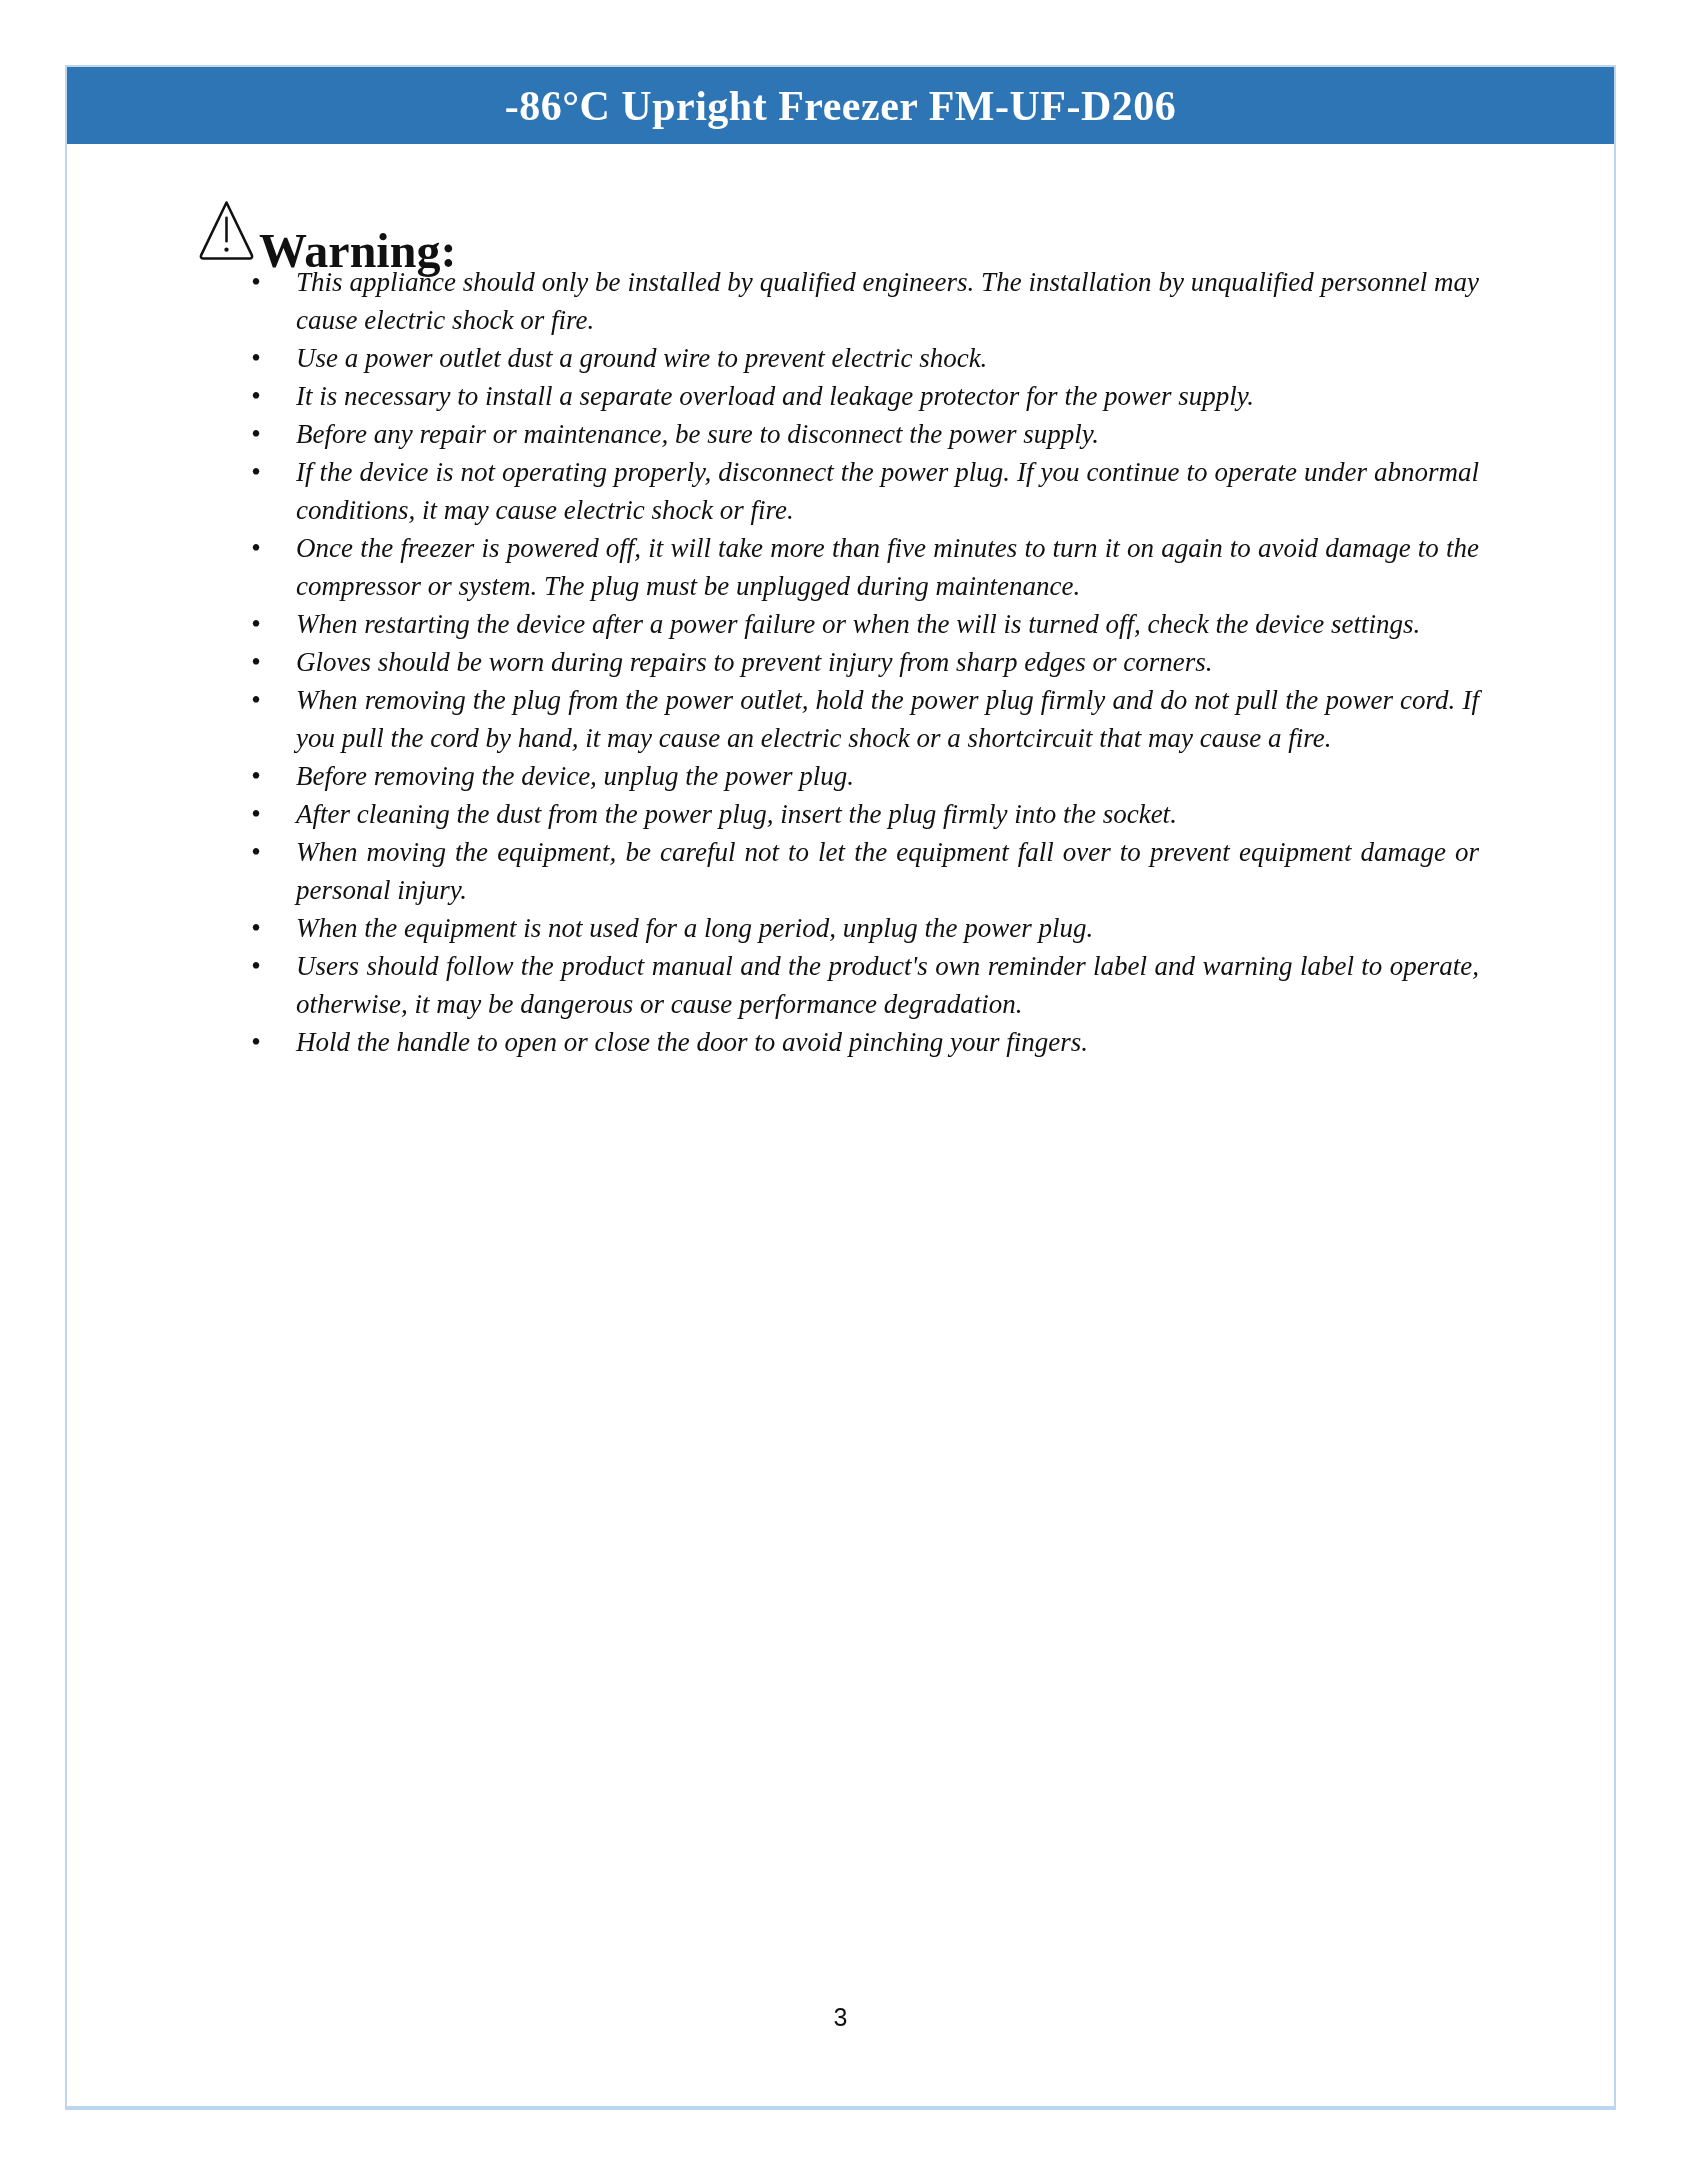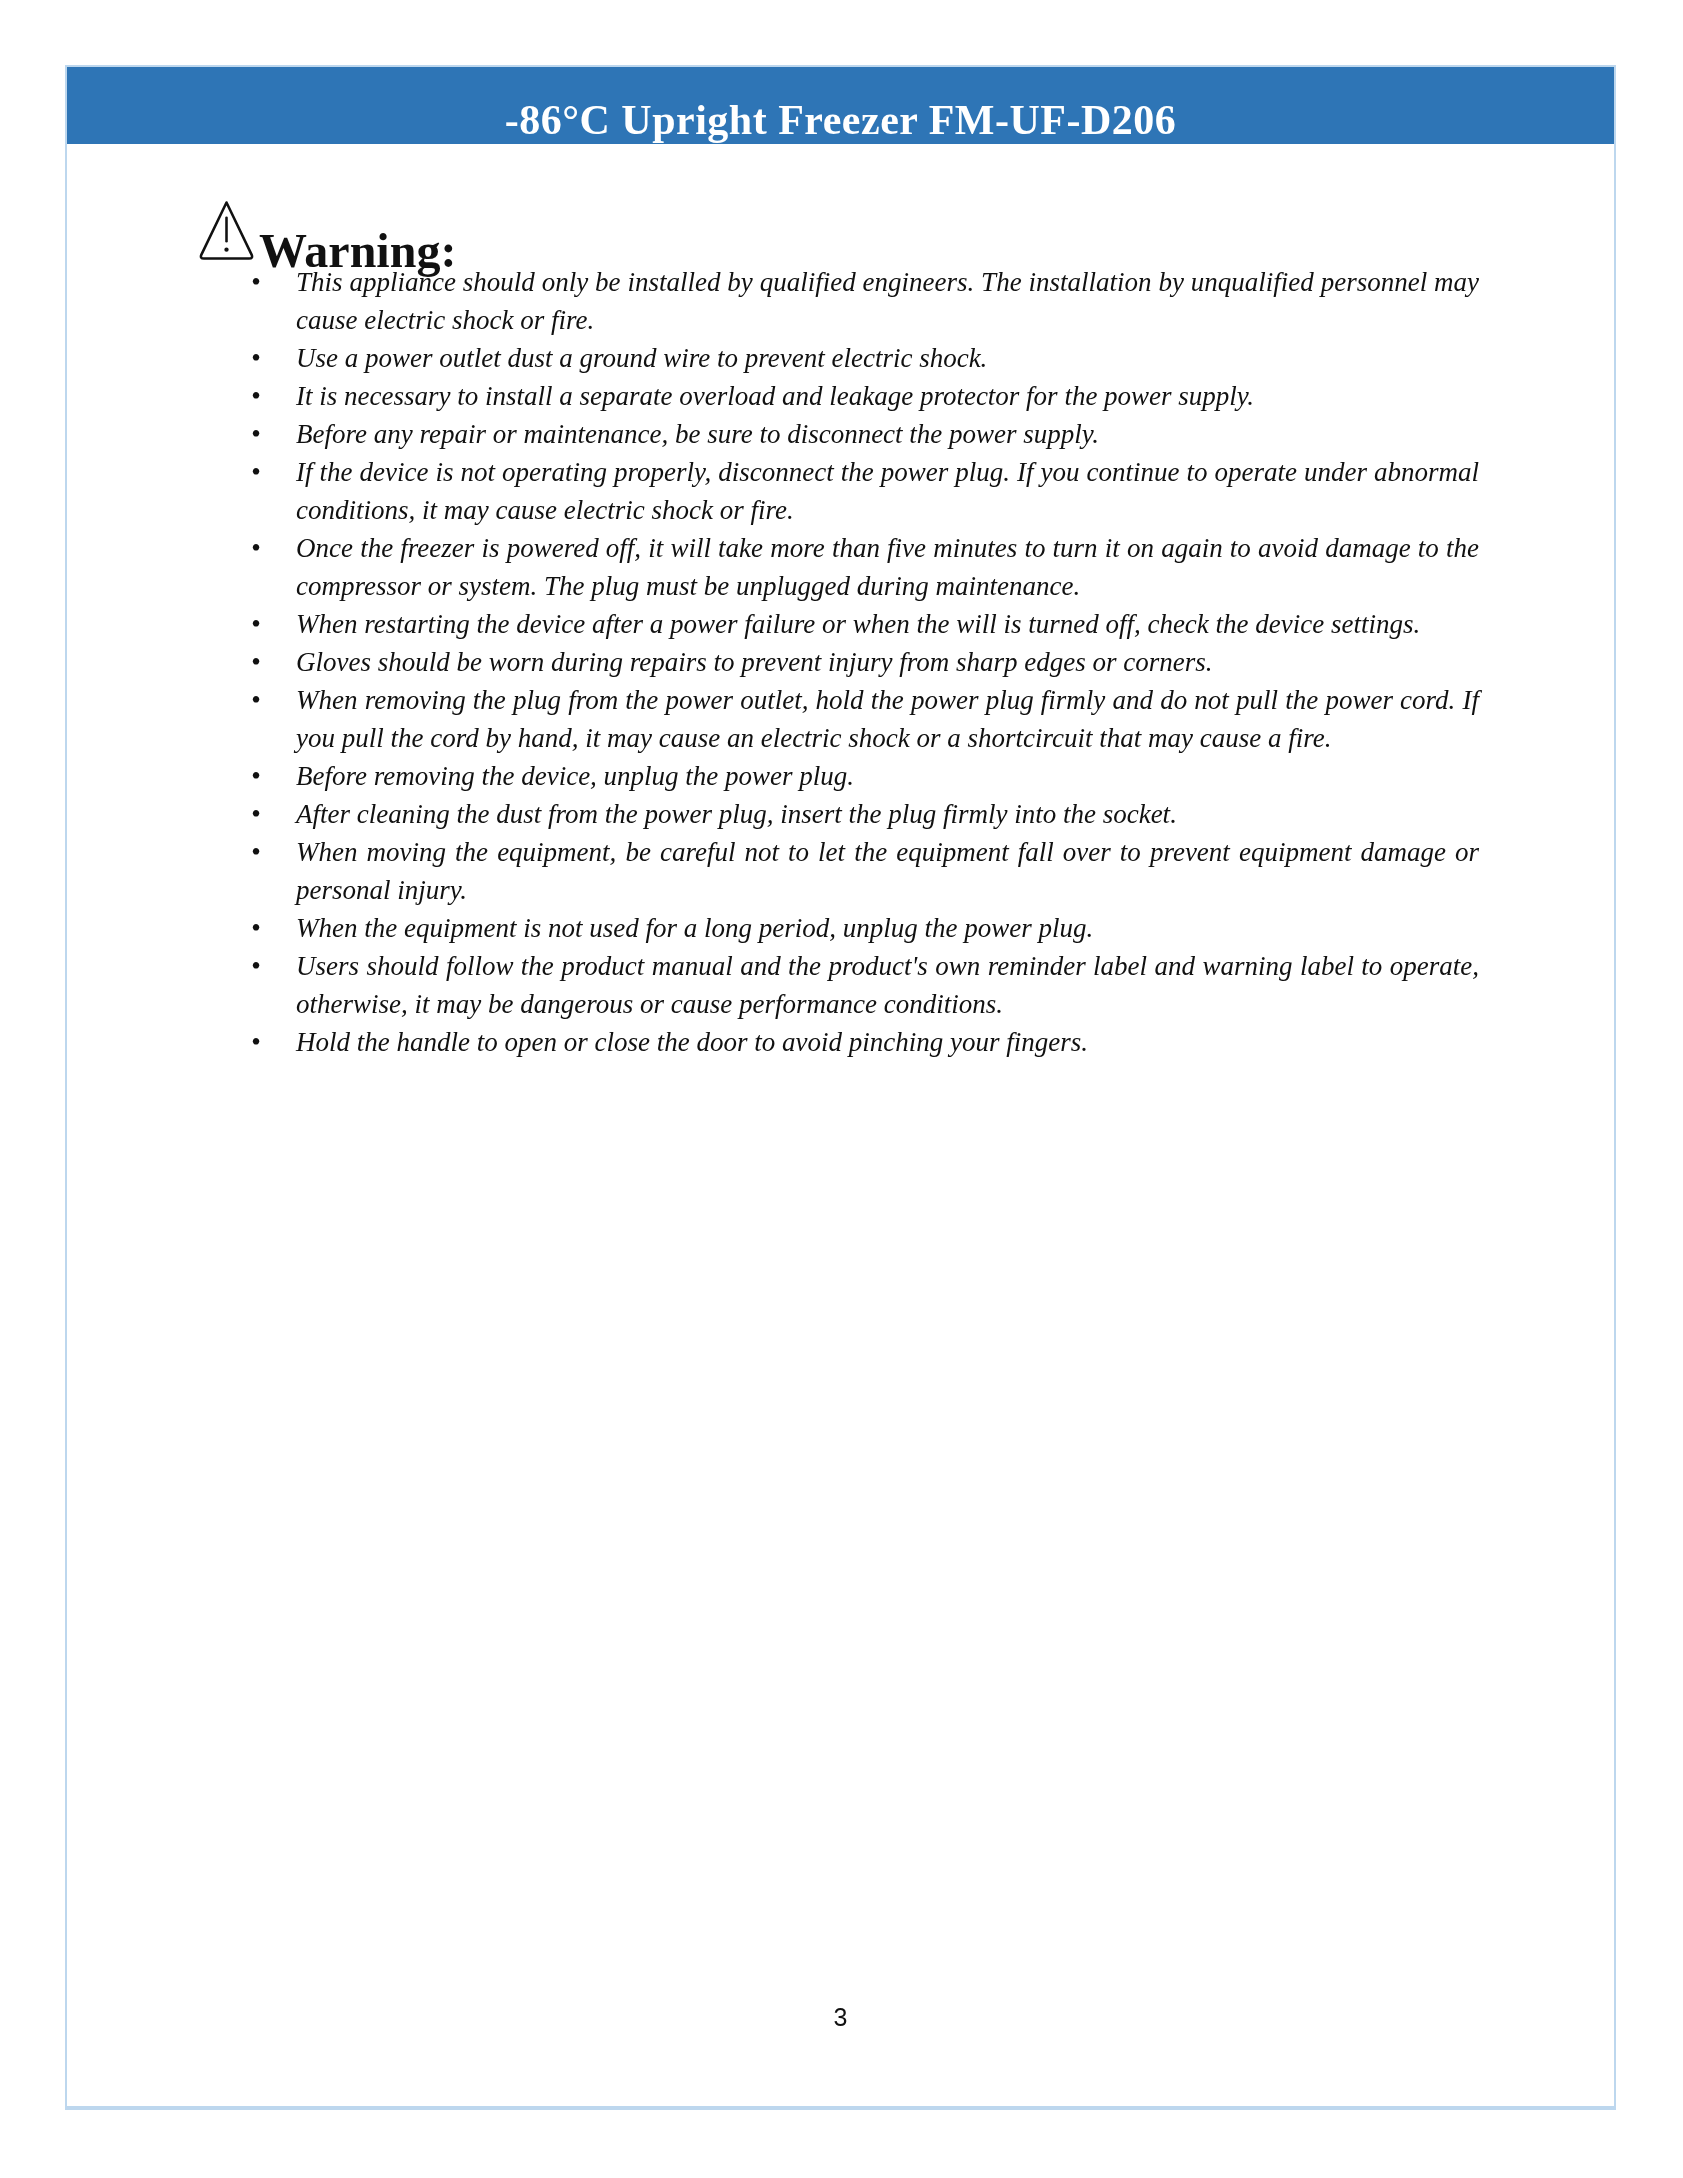--- a/index.html
+++ b/index.html
@@ -19,21 +19,21 @@
     height: 2045px;
     border: 2px solid #BDD7EE;
     border-bottom-width: 4px;
     background: #ffffff;
   }
   .title-bar {
     width: 100%;
     height: 77px;
     background: #2E75B6;
     display: flex;
-    align-items: flex-end;
+    align-items: center;
     justify-content: center;
   }
   .doc-title {
     color: #ffffff;
     font-family: "Liberation Serif", serif;
     font-weight: bold;
     font-size: 42px;
     letter-spacing: 0.5px;
     white-space: nowrap;
   }
@@ -127,21 +127,21 @@
       <li>Before any repair or maintenance, be sure to disconnect the power supply.</li>
       <li>If the device is not operating properly, disconnect the power plug. If you continue to operate under abnormal conditions, it may cause electric shock or fire.</li>
       <li>Once the freezer is powered off, it will take more than five minutes to turn it on again to avoid damage to the compressor or system. The plug must be unplugged during maintenance.</li>
       <li>When restarting the device after a power failure or when the will is turned off, check the device settings.</li>
       <li>Gloves should be worn during repairs to prevent injury from sharp edges or corners.</li>
       <li>When removing the plug from the power outlet, hold the power plug firmly and do not pull the power cord. If you pull the cord by hand, it may cause an electric shock or a shortcircuit that may cause a fire.</li>
       <li>Before removing the device, unplug the power plug.</li>
       <li>After cleaning the dust from the power plug, insert the plug firmly into the socket.</li>
       <li>When moving the equipment, be careful not to let the equipment fall over to prevent equipment damage or personal injury.</li>
       <li>When the equipment is not used for a long period, unplug the power plug.</li>
-      <li>Users should follow the product manual and the product's own reminder label and warning label to operate, otherwise, it may be dangerous or cause performance conditions.</li>
+      <li>Users should follow the product manual and the product's own reminder label and warning label to operate, otherwise, it may be dangerous or cause performance degradation.</li>
       <li>Hold the handle to open or close the door to avoid pinching your fingers.</li>
     </ul>
 
   </main>
 
   <footer class="page-footer">
     <span class="page-number">3</span>
   </footer>
 
 </div>

